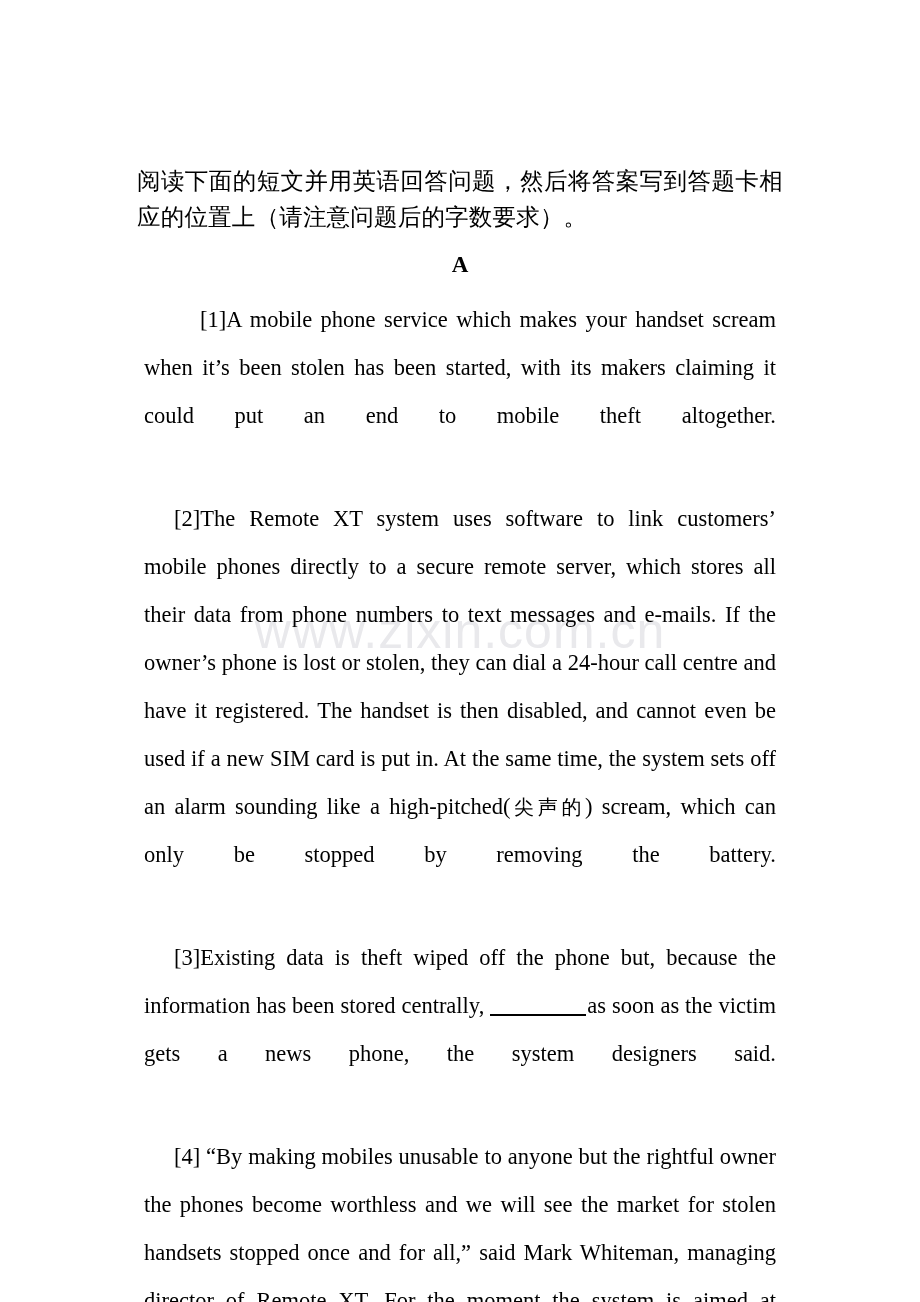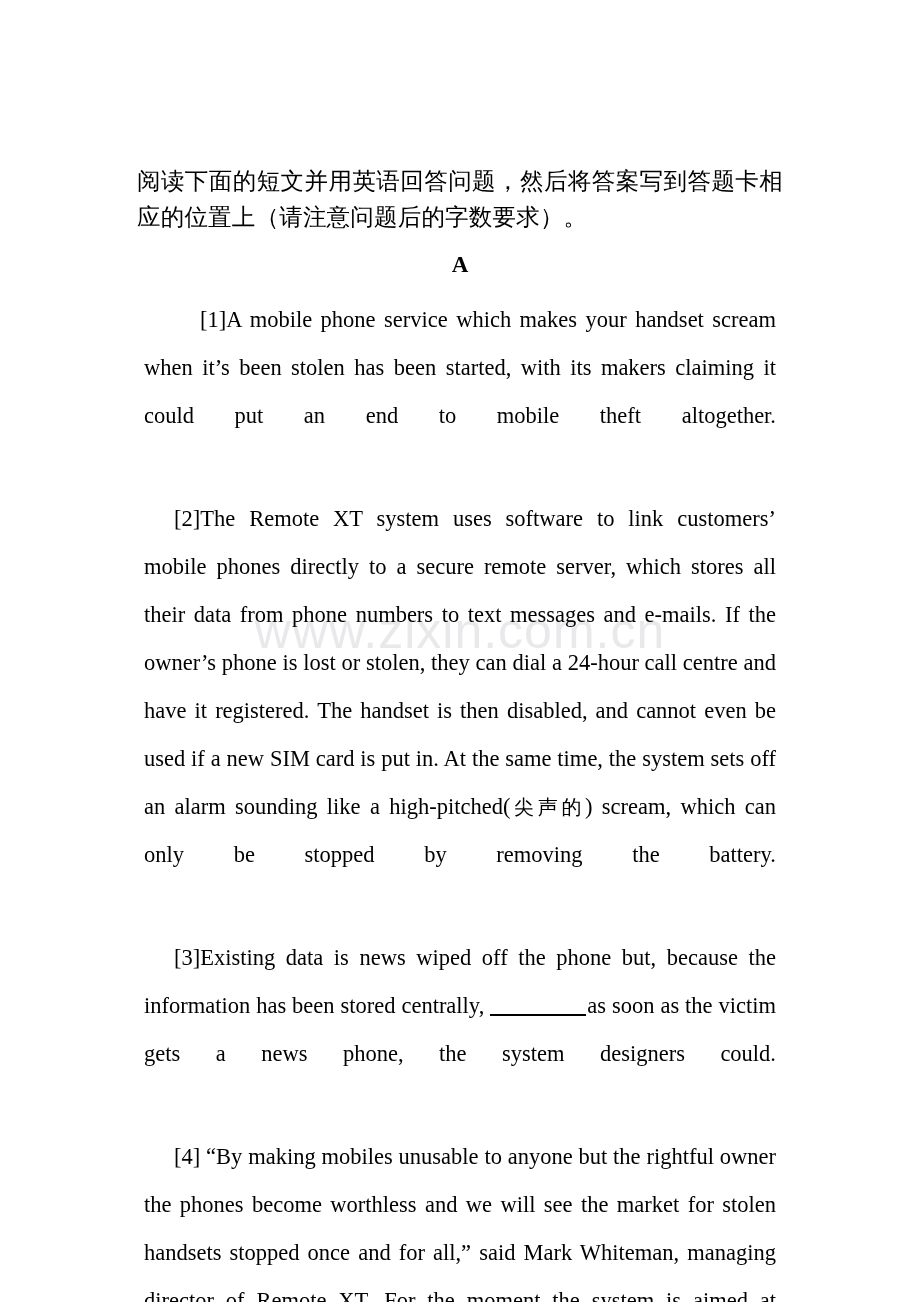--- a/index.html
+++ b/index.html
@@ -123,18 +123,18 @@
   <div class="content">
 
     <p class="instruction">阅读下面的短文并用英语回答问题，然后将答案写到答题卡相应的位置上（请注意问题后的字数要求）。</p>
 
     <div class="section-heading">A</div>
 
     <p class="para p1"><span>[1]</span><span>A mobile phone service which makes your handset scream when it’s been stolen has been started, with its makers claiming it could put an end to mobile theft altogether.</span></p>
 
     <p class="para p2"><span>[2]</span><span>The Remote XT system uses software to link customers’ mobile phones directly to a secure remote server, which stores all their data from phone numbers to text messages and e-mails. If the owner’s phone is lost or stolen, they can dial a 24-hour call centre and have it registered. The handset is then disabled, and cannot even be used if a new SIM card is put in. At the same time, the system sets off an alarm sounding like a high-pitched(</span><span class="cn-gloss">尖声的</span><span>) scream, which can only be stopped by removing the battery.</span></p>
 
-    <p class="para p3"><span>[3]</span><span>Existing data is news wiped off the phone but, because the information has been stored centrally,</span><span class="blank"></span><span>as soon as the victim gets a news phone, the system designers could.</span></p>
+    <p class="para p3"><span>[3]</span><span>Existing data is theft wiped off the phone but, because the information has been stored centrally,</span><span class="blank"></span><span>as soon as the victim gets a news phone, the system designers said.</span></p>
 
     <p class="para p4 last"><span>[4]</span><span> “By making mobiles unusable to anyone but the rightful owner the phones become worthless and we will see the market for stolen handsets stopped once and for all,” said Mark Whiteman, managing director of Remote XT. </span><span class="underlined">For the moment the system is aimed at business customers</span></p>
 
   </div>
 </div>
 
 </body></html>

